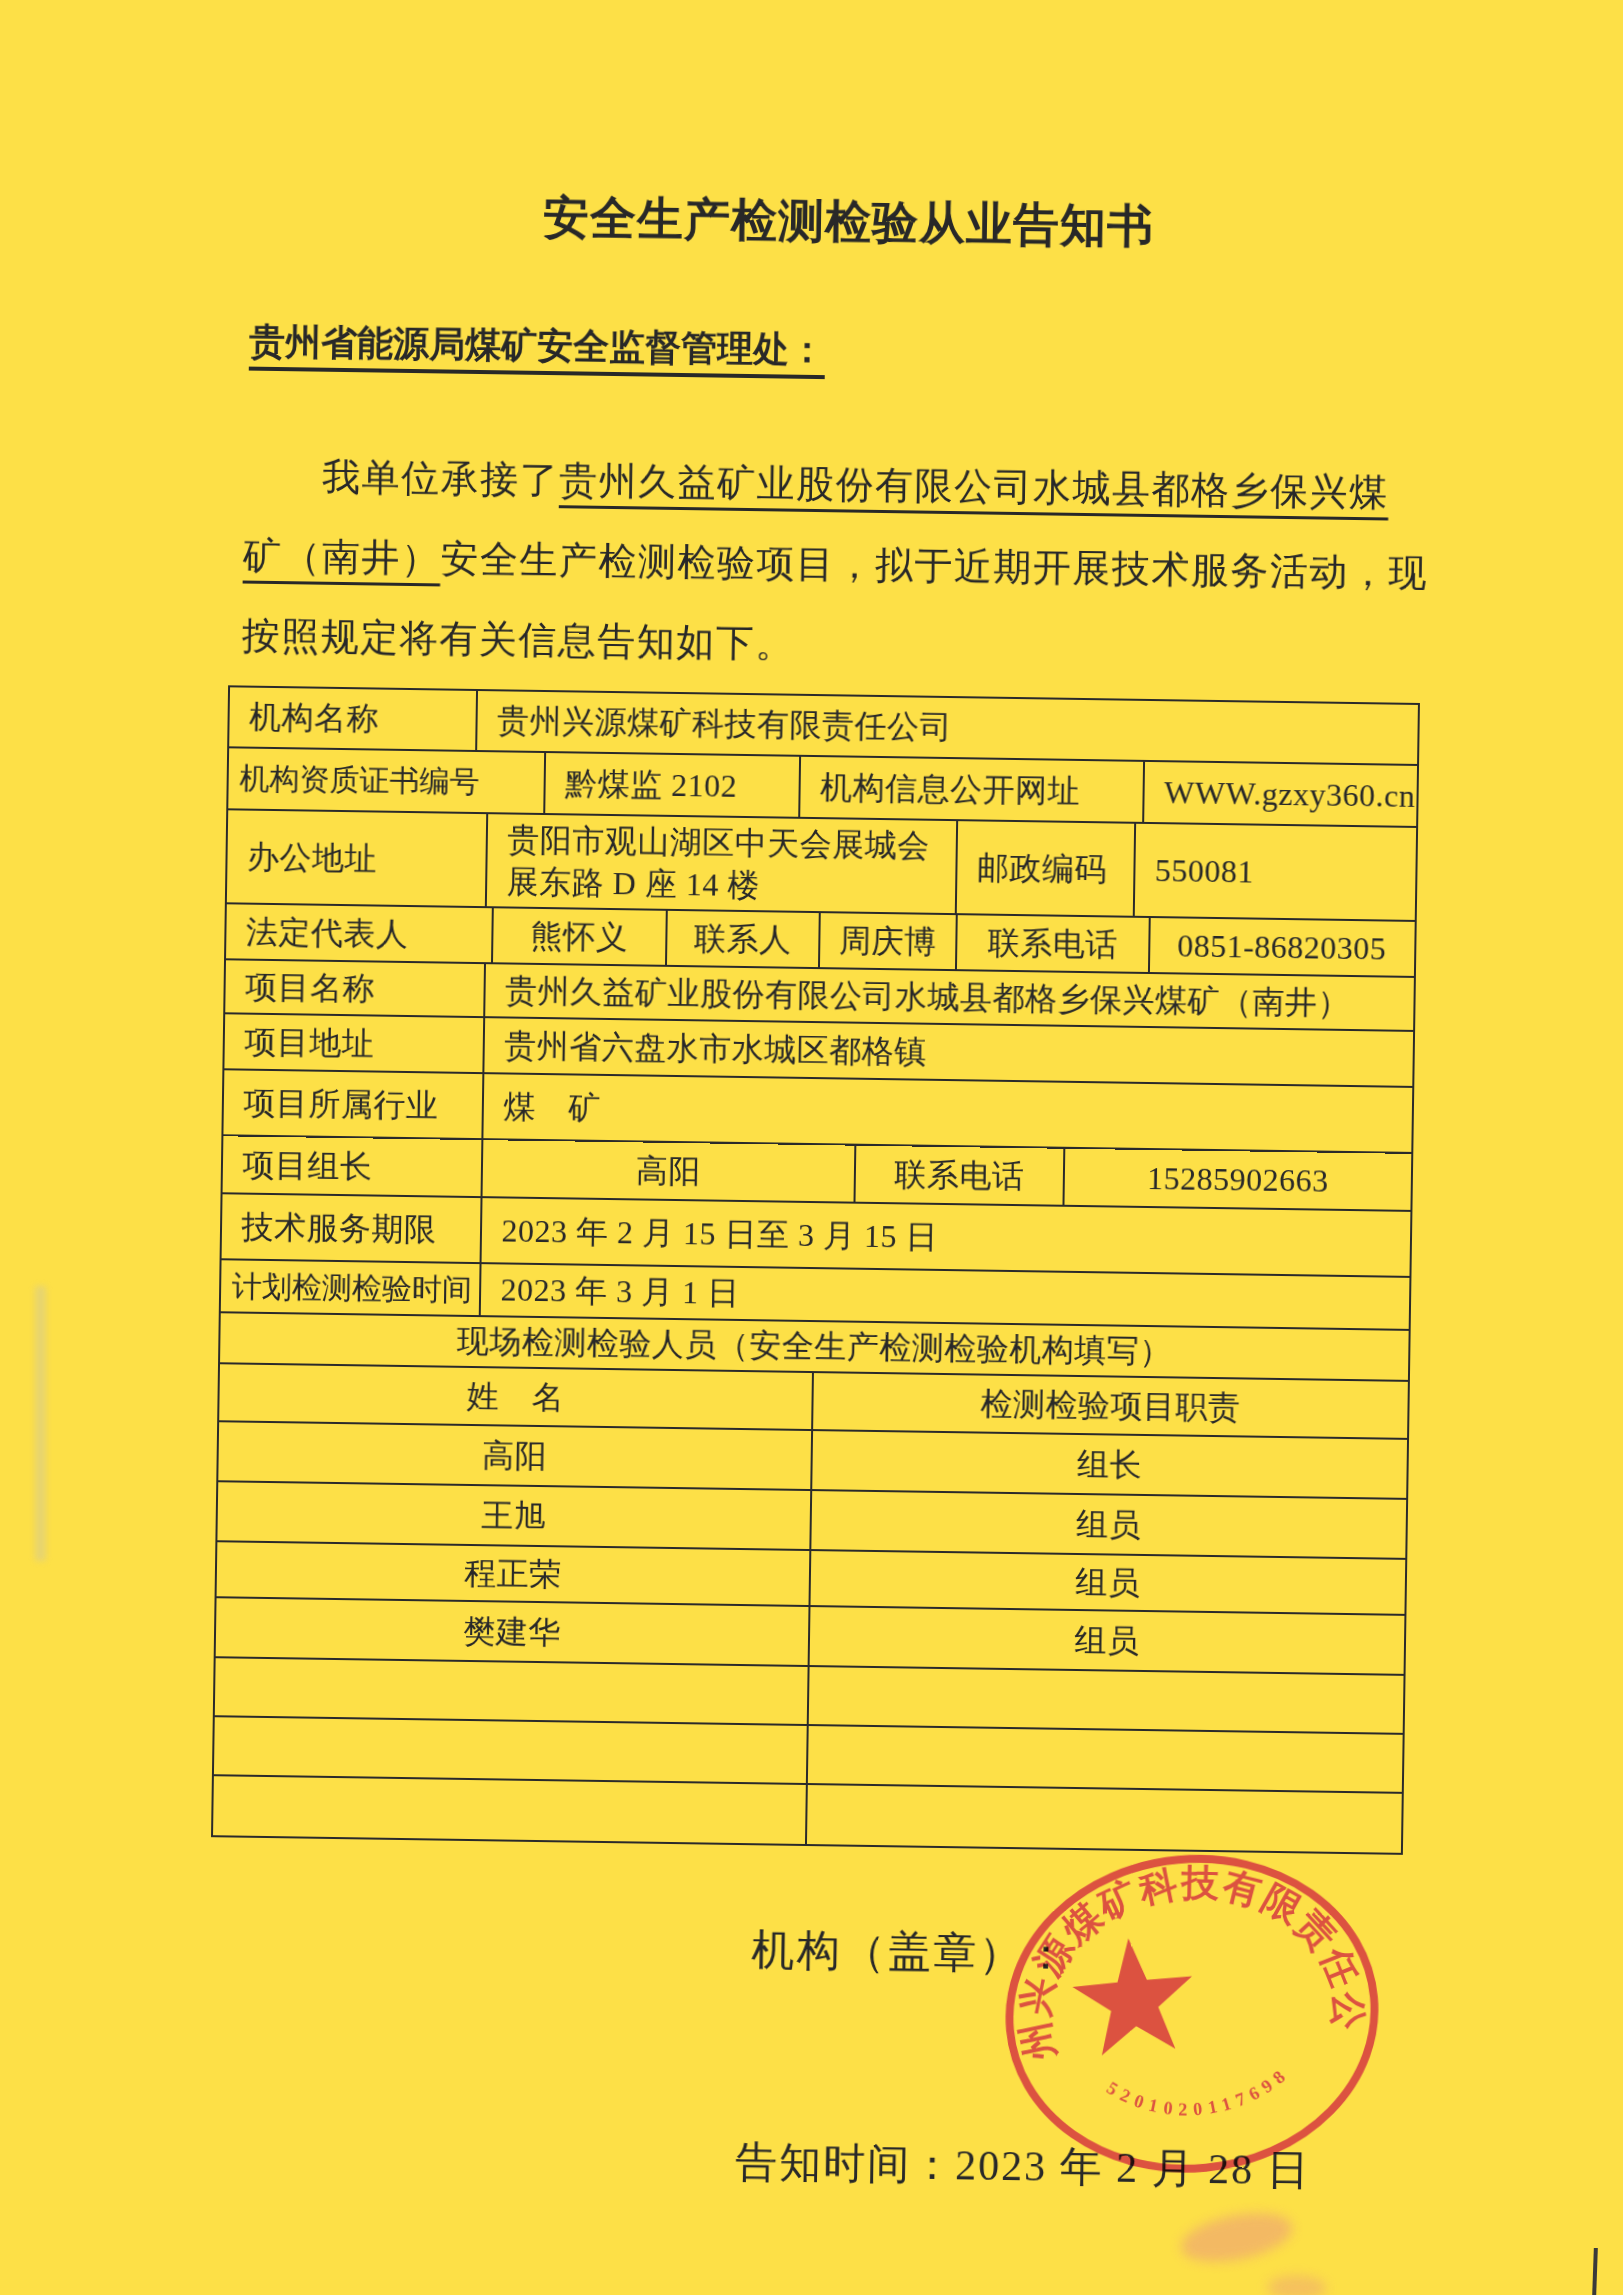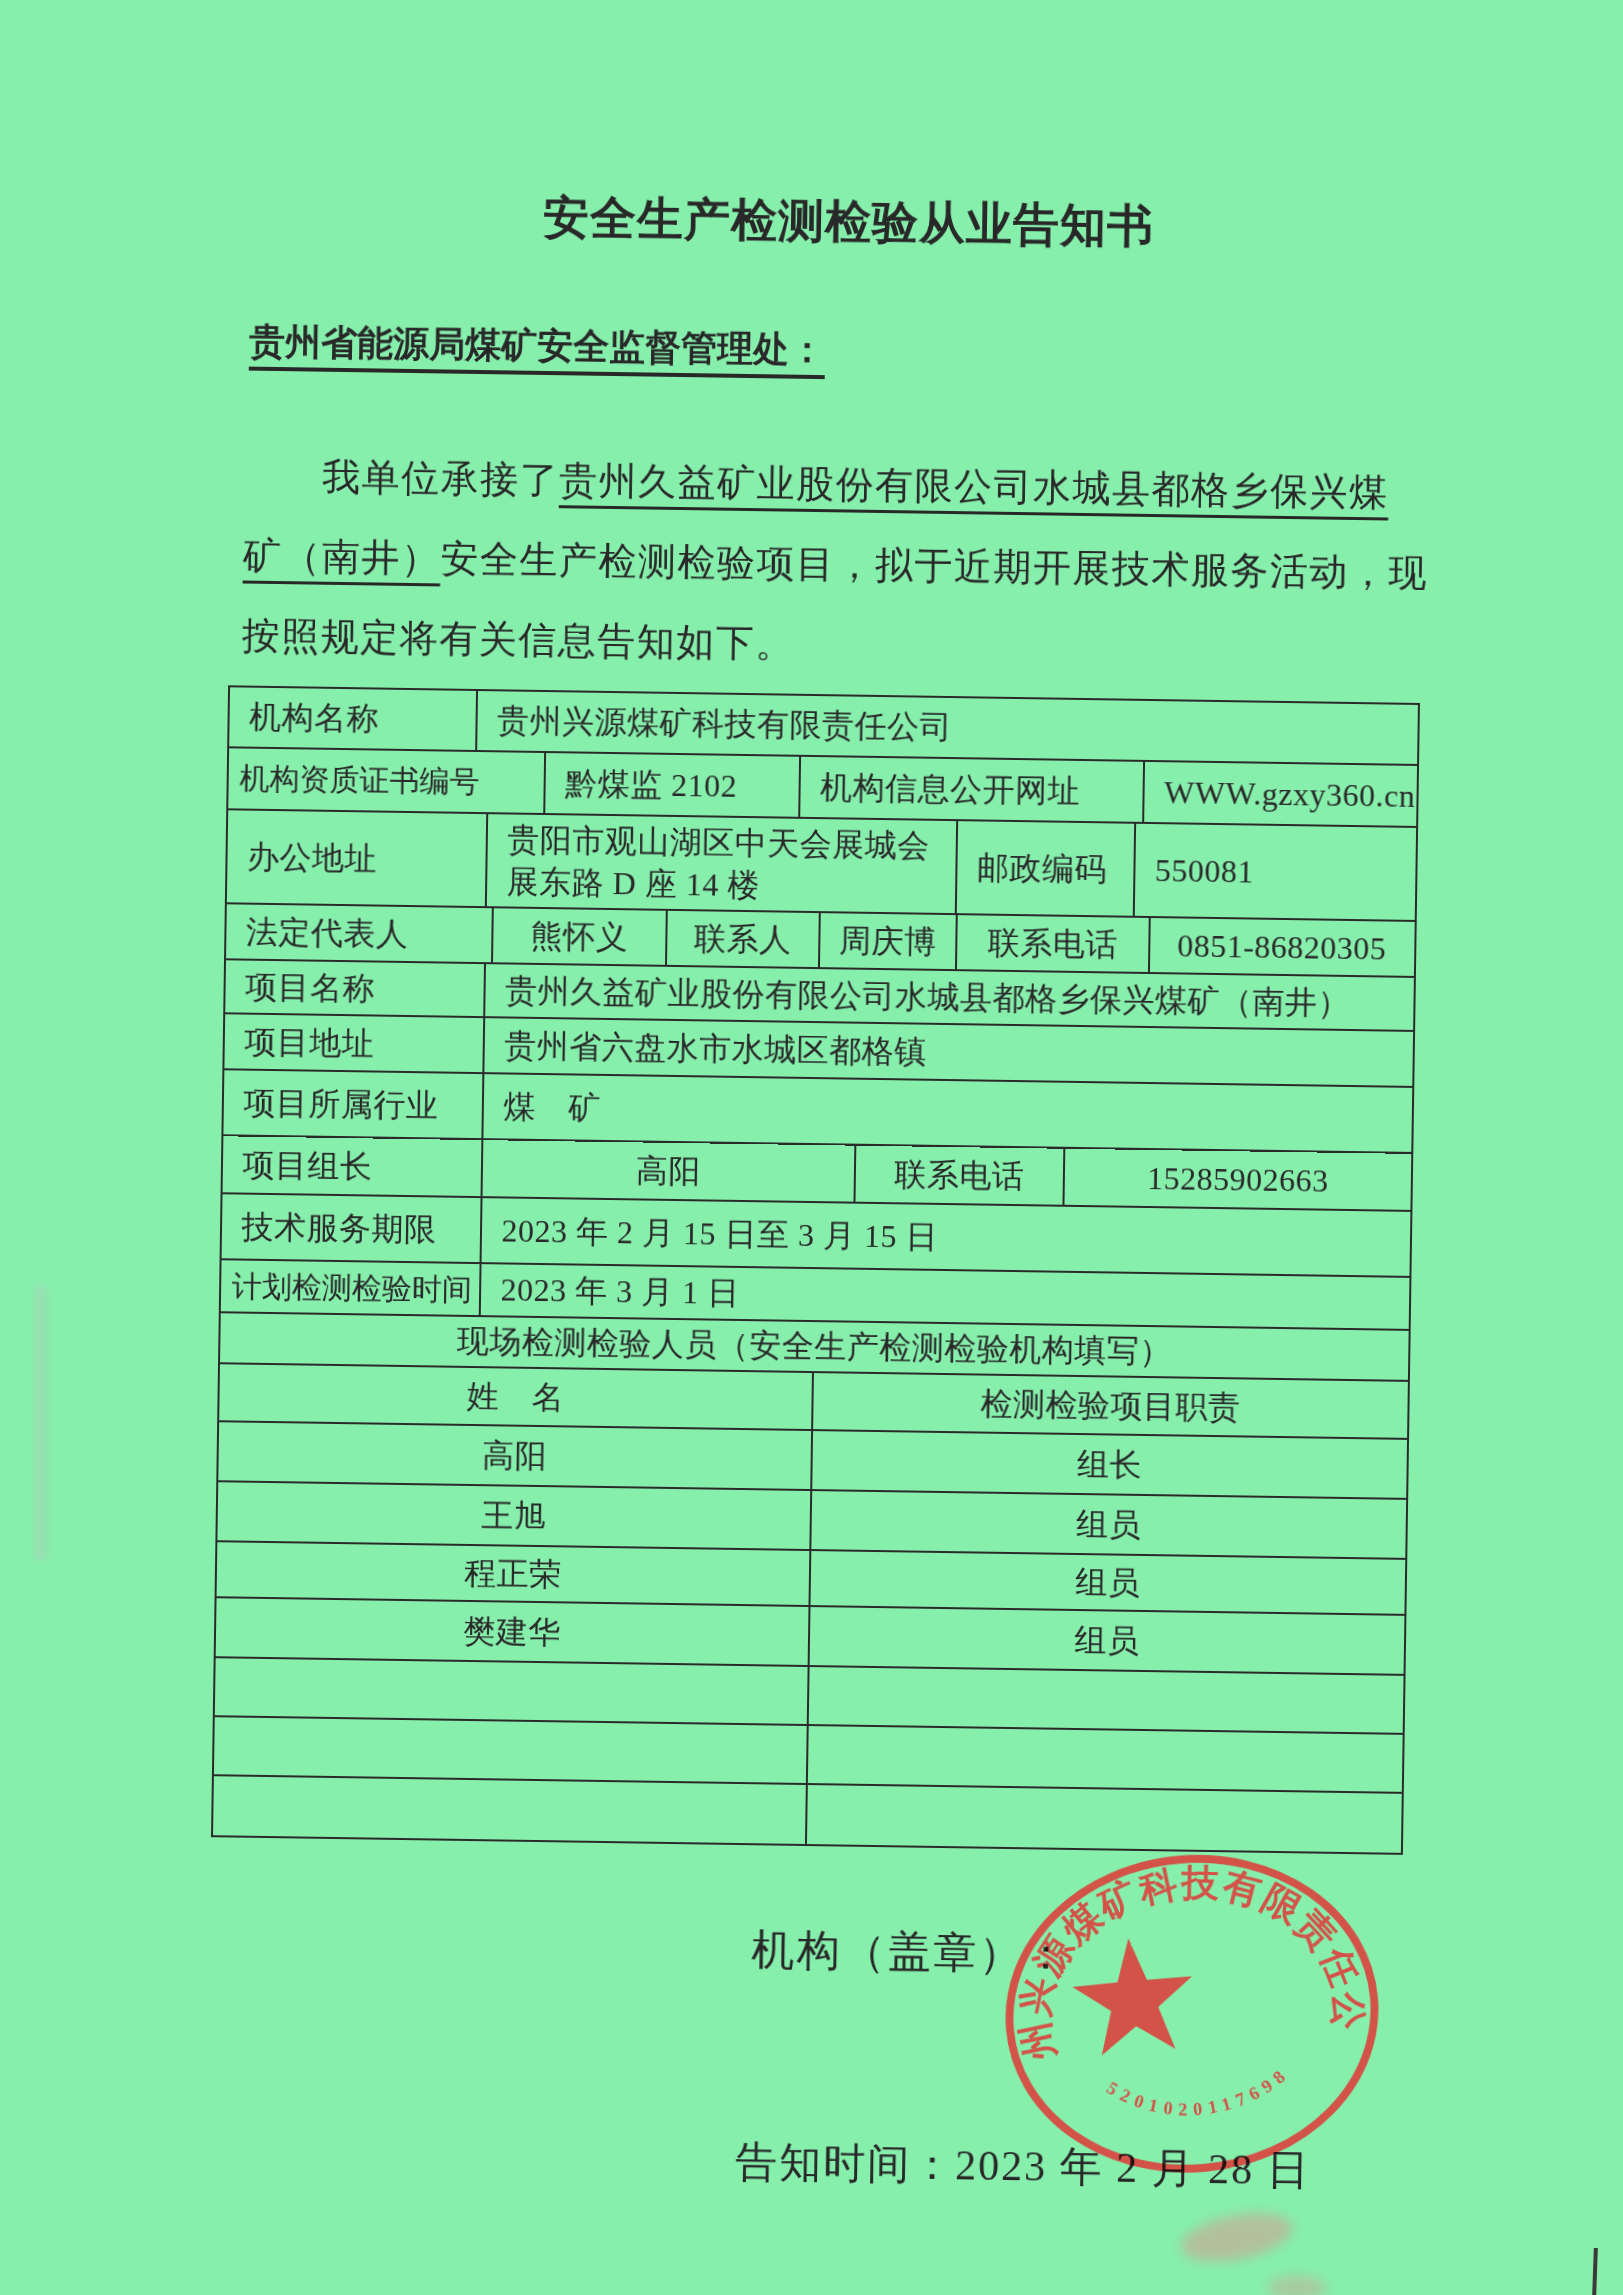--- a/index.html
+++ b/index.html
@@ -1,18 +1,18 @@
 <!DOCTYPE html>
 <html style="font-size:7.9px"><head>
 <meta charset="utf-8">
 <style>
   html,body { margin:0; padding:0; background:#ffffff; }
   .page {
     position:relative; width:1623px; height:2295px;
-    background:#86efac; overflow:hidden;
+    background:#fde047; overflow:hidden;
     font-family:"Liberation Serif","DejaVu Serif",serif;
     color:#282828;
   }
   .rot { position:absolute; inset:0; transform:rotate(0.85deg); transform-origin:50% 45%; }
 
   .title {
     position:absolute; left:531px; top:191px;
     font-size:46px; font-weight:700; letter-spacing:1px; white-space:nowrap;
   }
   .addressee {

